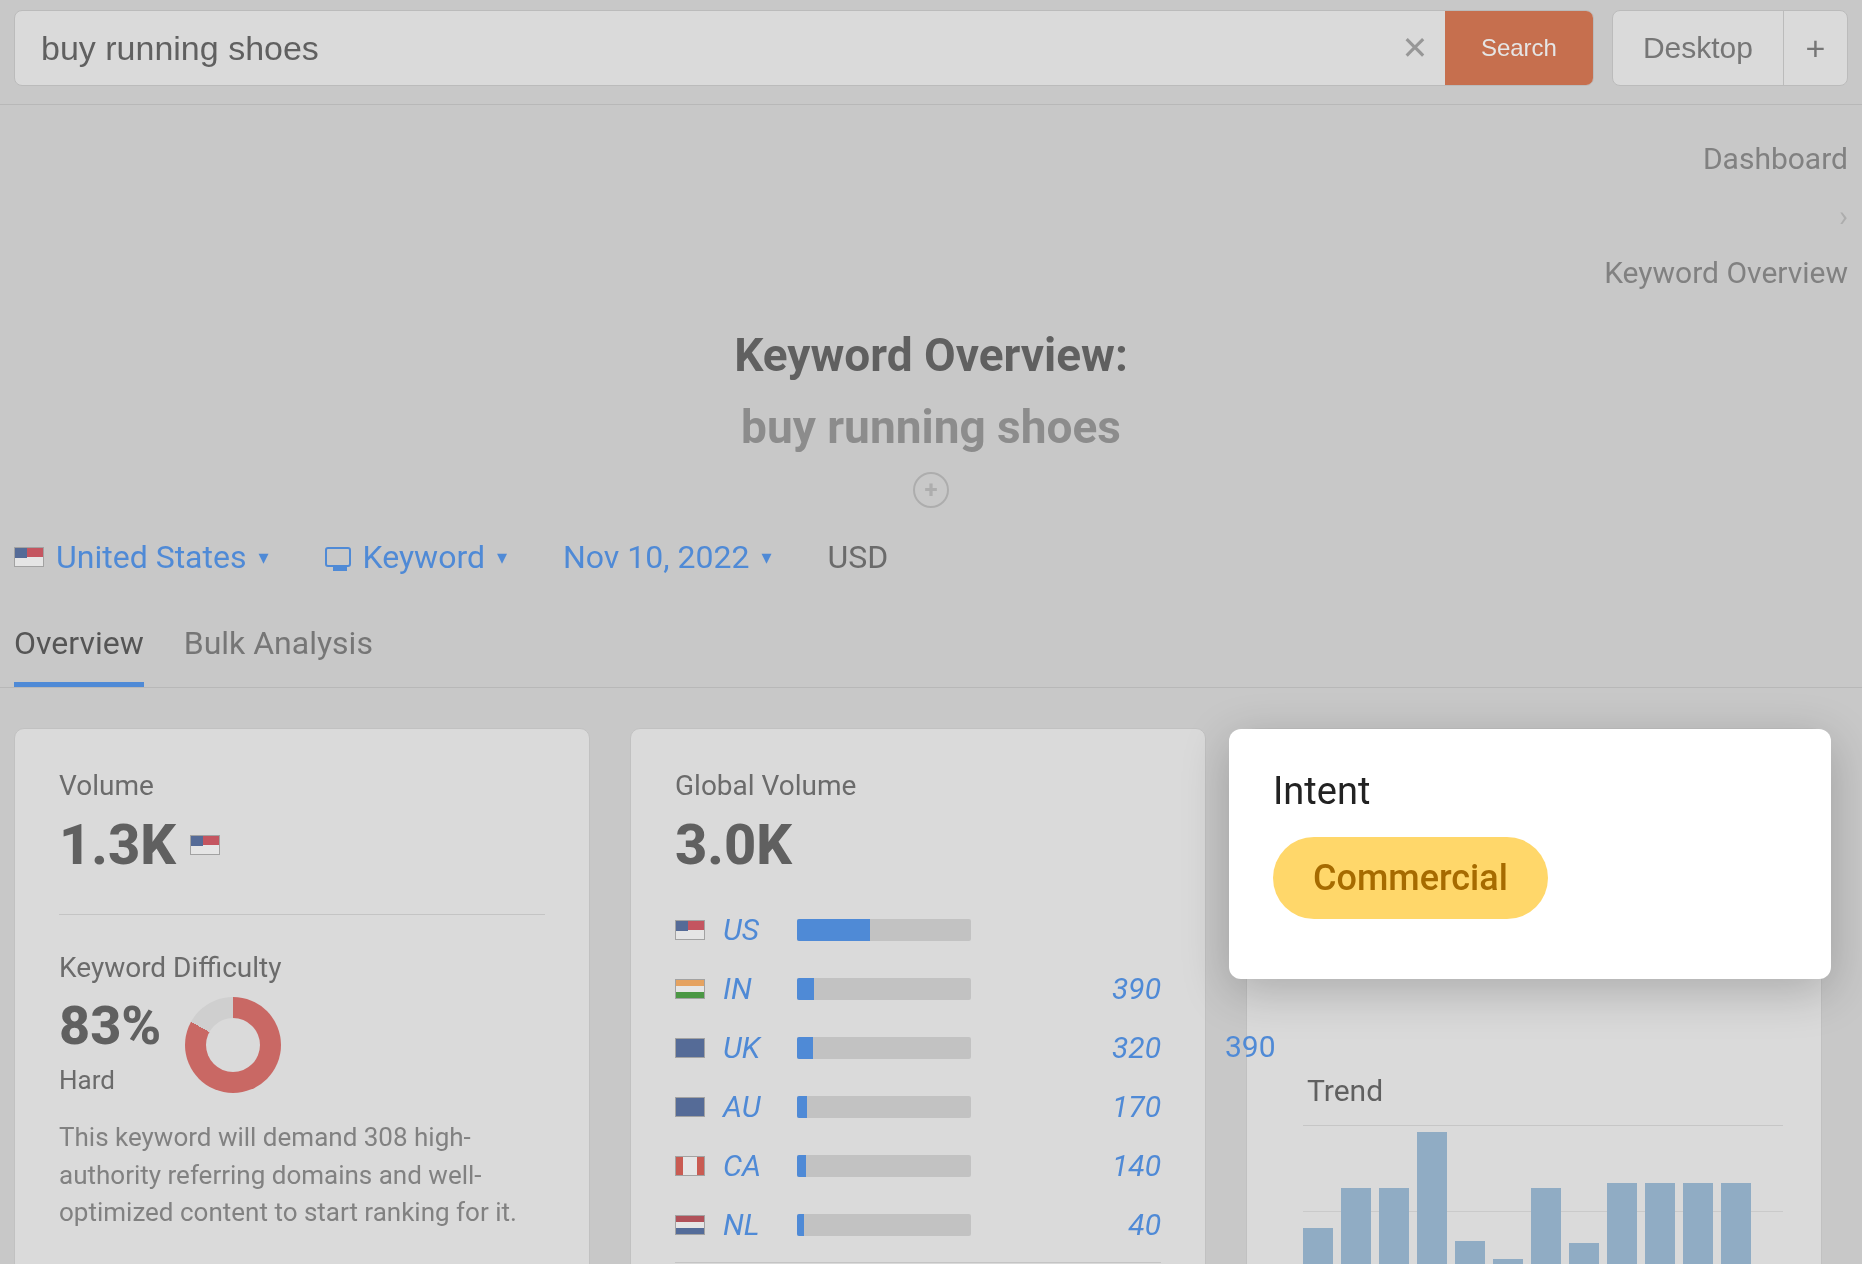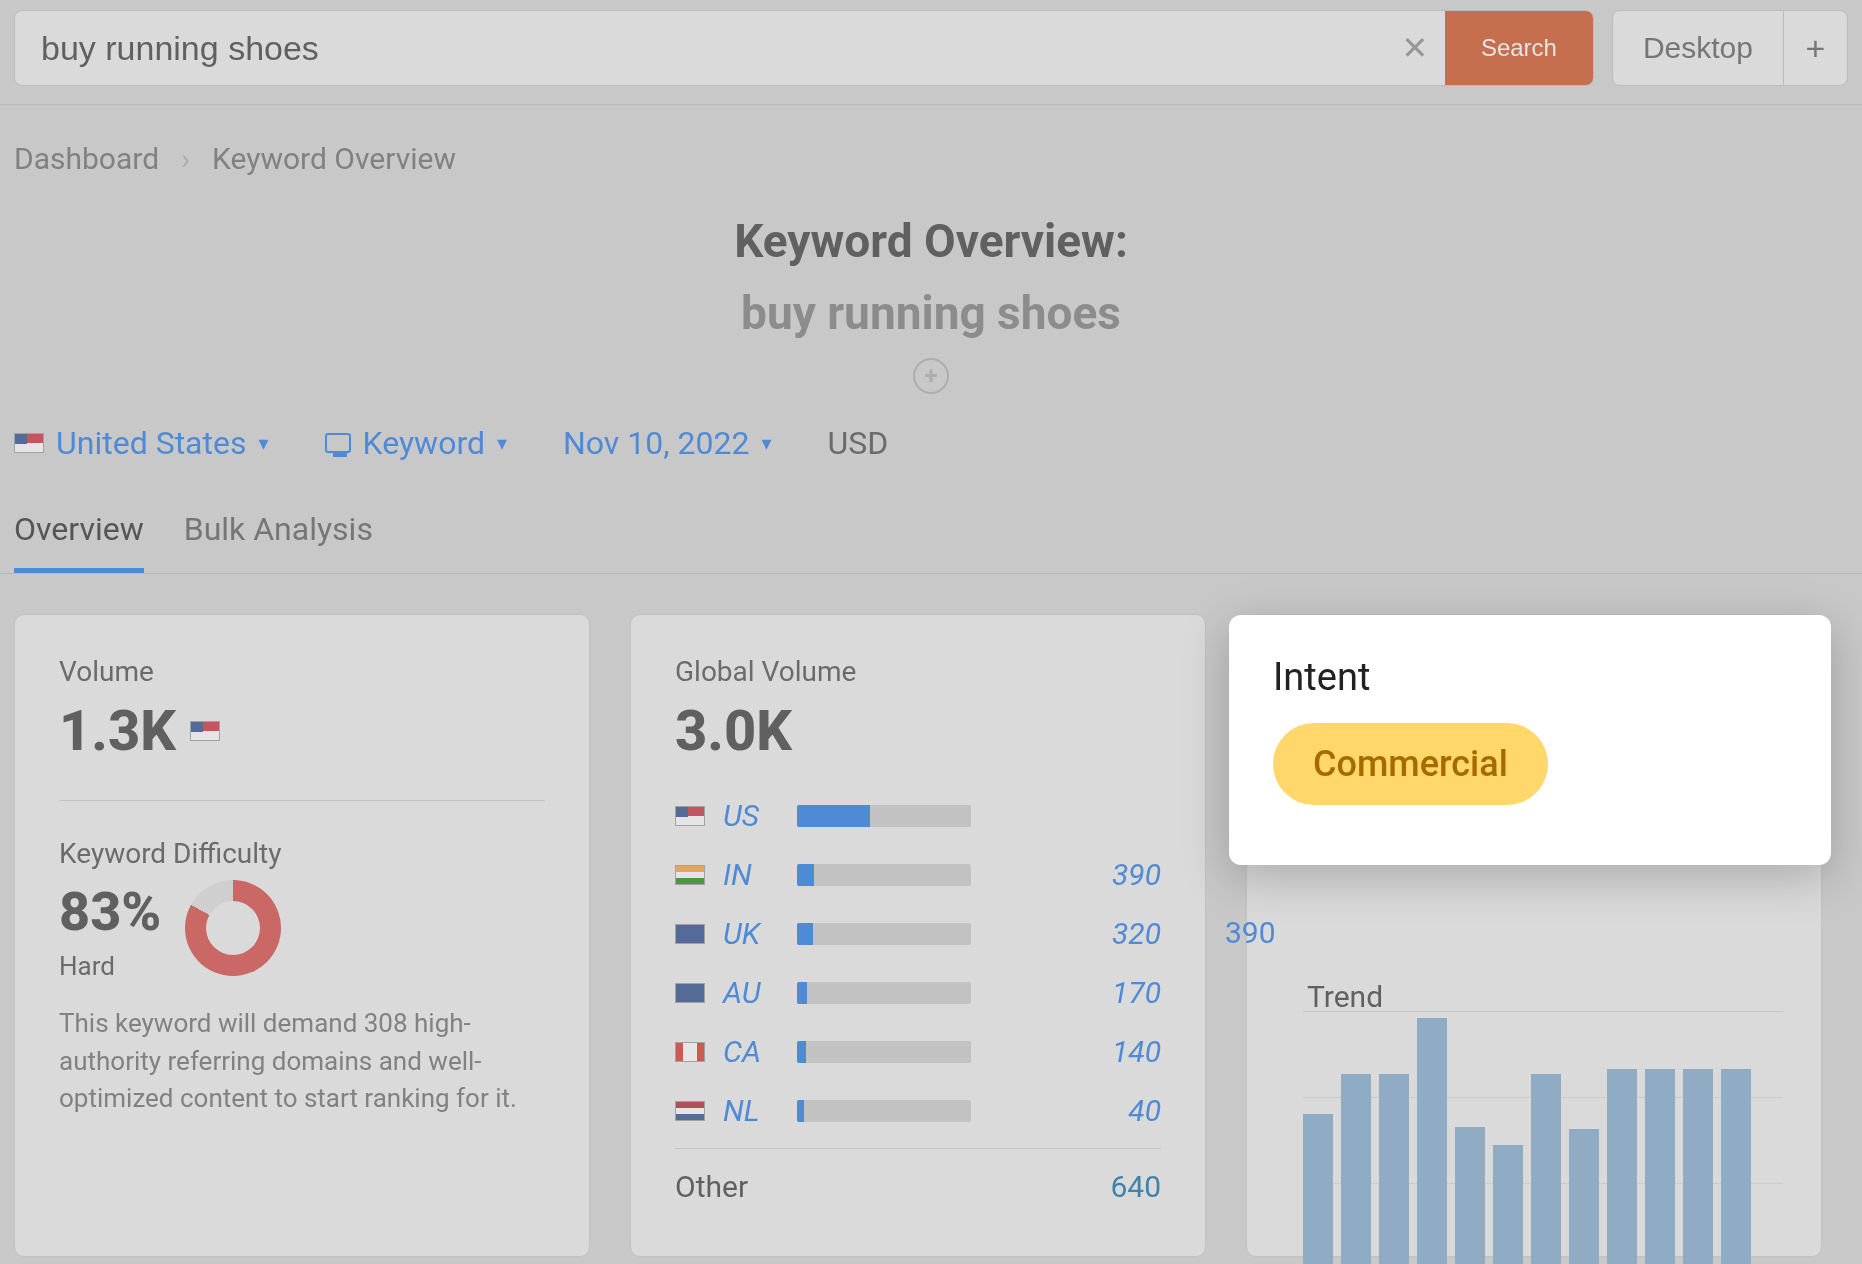--- a/index.html
+++ b/index.html
@@ -7,21 +7,21 @@
 .overlay { position: absolute; inset: 0; background: rgba(180,180,180,0.35); pointer-events: none; z-index: 5; }
 .topbar { display: flex; gap: 18px; padding: 10px 14px 18px 14px; align-items: center; }
 .searchwrap { display: flex; flex: 1; align-items: stretch; border: 1px solid #bfbfbf; border-radius: 8px; background: #eee; overflow: hidden; height: 76px; }
 .searchinput { flex: 1; border: none; background: transparent; font-size: 34px; padding: 0 26px; color: #333; outline: none; }
 .clearbtn { width: 60px; display: flex; align-items: center; justify-content: center; color: #888; font-size: 32px; cursor: pointer; }
 .searchbtn { background: #d04a17; color: #fff; border: none; font-size: 24px; padding: 0 36px; cursor: pointer; font-weight: 500; }
 .projgroup { display: flex; border: 1px solid #bfbfbf; border-radius: 8px; overflow: hidden; height: 76px; background: #eee; }
 .projbtn { border: none; background: transparent; padding: 0 30px; font-size: 30px; color: #555; cursor: pointer; }
 .plusbtn { border: none; border-left: 1px solid #bfbfbf; background: transparent; width: 64px; font-size: 34px; color: #555; cursor: pointer; }
 .divider { height: 1px; background: #bbb; margin: 0; }
-.crumbs { display: flex; gap: 22px; align-items: flex-end; padding: 36px 14px 0 14px; font-size: 30px; color: #666; }
+.crumbs { display: flex; gap: 22px; align-items: flex-end; padding: 36px 14px 0 14px; font-size: 30px; color: #666; flex-direction: column; }
 .crumbs .link { color: #666; }
 .crumbs .chev { color: #aaa; }
 .h1 { display: flex; align-items: center; gap: 18px; padding: 38px 14px 0 14px; font-size: 46px; font-weight: 700; flex-direction: column; }
 .h1 .kw { color: #777; font-weight: 700; }
 .addcircle { width: 36px; height: 36px; border: 2px solid #aaa; border-radius: 50%; display: inline-flex; align-items: center; justify-content: center; color: #aaa; font-size: 24px; cursor: pointer; }
 .filters { display: flex; gap: 56px; align-items: center; padding: 30px 14px 0 14px; font-size: 32px; }
 .filters .f { display: flex; gap: 12px; align-items: center; color: #1a73e8; cursor: pointer; }
 .filters .static { color: #444; }
 .flag { display: inline-block; width: 30px; height: 20px; border: 1px solid #999; position: relative; }
 .flag-us { background: linear-gradient(#c23 0 50%, #fff 50% 100%); }
@@ -36,40 +36,40 @@
 .tab { padding-bottom: 20px; color: #555; cursor: pointer; }
 .tab.active { color: #222; border-bottom: 5px solid #1a73e8; }
 .cards { display: flex; gap: 40px; padding: 40px 14px 0 14px; }
 .card { background: #eee; border: 1px solid #c8c8c8; border-radius: 10px; padding: 40px 44px; }
 .card.c1 { width: 576px; }
 .card.c2 { width: 576px; }
 .card.c3 { width: 576px; position: relative; }
 .label { font-size: 28px; color: #444; margin-bottom: 10px; }
 .bigval { font-size: 56px; font-weight: 800; display: flex; align-items: center; gap: 14px; }
 .hr { height: 1px; background: #ccc; margin: 36px 0; }
-.kd-row { display: flex; align-items: flex-start; gap: 24px; }
+.kd-row { display: flex; align-items: center; gap: 24px; }
 .kd-val { font-size: 54px; font-weight: 800; }
 .kd-sub { font-size: 26px; color: #444; margin-top: 8px; }
 .donut { width: 96px; height: 96px; border-radius: 50%; background: conic-gradient(#d43f3a 0 83%, #ddd 83% 100%); display: flex; align-items: center; justify-content: center; }
 .donut::after { content: ""; width: 54px; height: 54px; background: #eee; border-radius: 50%; }
 .desc { font-size: 26px; color: #666; margin-top: 24px; line-height: 1.45; }
 .gv-list { margin-top: 22px; }
 .gv-row { display: flex; align-items: center; gap: 18px; padding: 12px 0; font-size: 30px; font-style: italic; }
 .gv-row .cc { color: #1a73e8; width: 56px; }
 .gv-row .bar { flex: 0 0 174px; height: 22px; background: #c9c9c9; border-radius: 2px; position: relative; overflow: hidden; }
 .gv-row .bar .fill { position: absolute; top: 0; left: 0; height: 100%; background: #1a73e8; }
 .gv-row .num { margin-left: auto; color: #1a73e8; font-size: 30px; }
 .gv-hr { height: 1px; background: #ccc; margin: 8px 0; }
 .other-row { display: flex; align-items: center; gap: 18px; padding: 12px 0; font-size: 30px; color: #333; }
 .other-row .num { margin-left: auto; color: #0369a1; }
 .intent-card { position: absolute; top: 0; left: -18px; right: -10px; background: #fff; border-radius: 12px; padding: 40px 44px 60px 44px; box-shadow: 0 12px 48px rgba(0,0,0,.22); z-index: 20; }
 .intent-title { font-size: 38px; color: #222; margin-bottom: 24px; }
 .pill { display: inline-block; background: #ffd76a; color: #a66b00; font-size: 36px; font-weight: 500; padding: 20px 40px; border-radius: 44px; }
 .under-num { position: absolute; left: -22px; top: 300px; font-size: 30px; color: #1a73e8; z-index: 2; }
-.trend-label { position: absolute; left: 60px; top: 364px; font-size: 30px; color: #333; }
+.trend-label { position: absolute; left: 60px; top: 344px; font-size: 30px; color: #333; }
 .trend-chart { position: absolute; left: 56px; top: 396px; width: 480px; height: 260px; border-top: 1px solid #d0d0d0; }
 .trend-chart .gridline { position: absolute; left: 0; right: 0; height: 1px; background: #d6d6d6; }
 .trend-chart .bars { position: absolute; inset: 0; display: flex; align-items: flex-end; gap: 8px; padding-top: 6px; }
 .trend-chart .bars .b { width: 30px; background: #7da8cc; border-radius: 0; min-height: 4px; }
 .desktop-icon { display:inline-block; width:26px; height:20px; border:2px solid #1a73e8; border-radius:3px; position:relative; }
 .desktop-icon::after { content:""; position:absolute; bottom:-6px; left:6px; width:14px; height:4px; background:#1a73e8; }
 </style>
 </head>
 <body>
 

